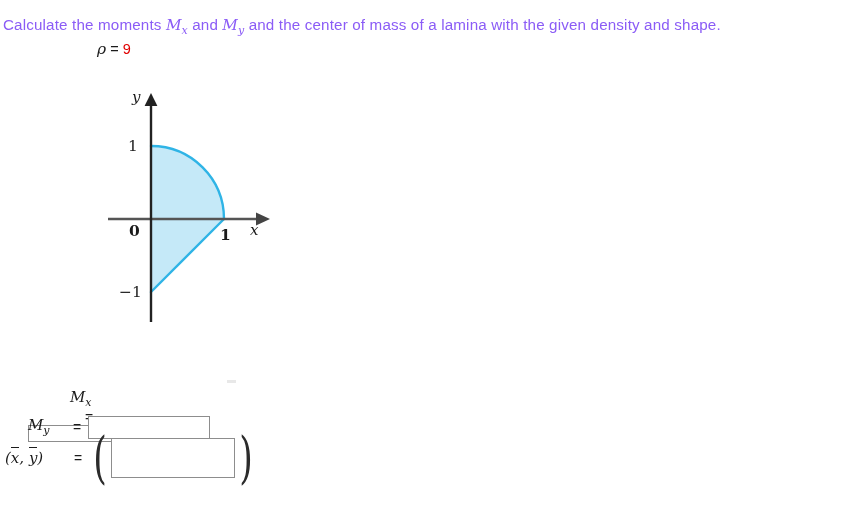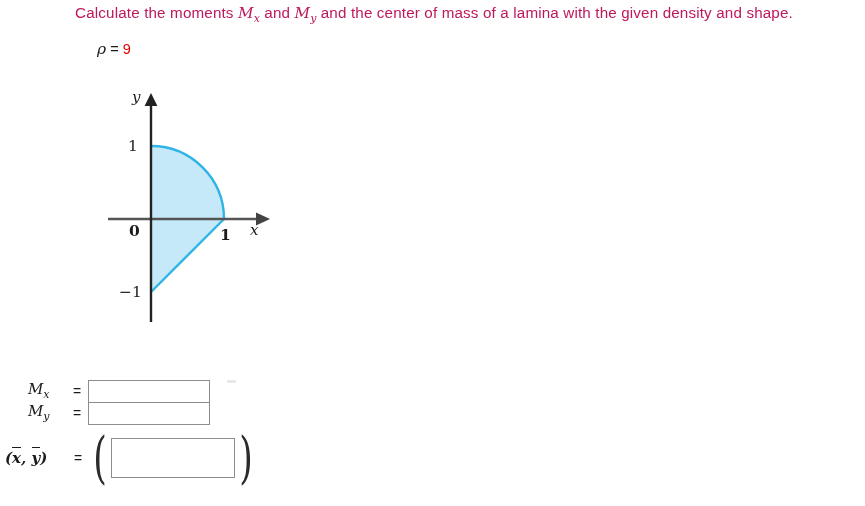--- a/index.html
+++ b/index.html
@@ -13,28 +13,27 @@
     position: relative;
     font-family: "Liberation Sans", sans-serif;
     color: #1b1b1b;
     overflow: hidden;
   }
 
   
   #prompt {
     position: absolute;
     left: 3px;
-    top: 3px;
+    top: 15px;
     width: 862px;
     font-size: 15.2px;
     line-height: 20px;
-    color: #be185d;
+    color: #8b5cf6;
     white-space: nowrap;
     letter-spacing: 0.01em;
-    text-align: center;
   }
   #prompt .mvar {
     font-family: "DejaVu Serif", serif;
     font-style: italic;
     font-size: 15.2px;
   }
   #prompt .sub {
     font-family: "DejaVu Serif", serif;
     font-style: italic;
     font-size: 11px;
@@ -108,32 +107,32 @@
     border: 1px solid #8d8d8d;
     background: #ffffff;
     box-sizing: border-box;
     font-family: "Liberation Sans", sans-serif;
     font-size: 13px;
     color: #1b1b1b;
     padding: 0 4px;
     outline: none;
   }
 
-  #row-mx { left: 28px; top: 10px; }
+  #row-mx { left: 28px; top: 20px; flex-direction: column; }
   #row-mx .lbl { width: 38px; }
   #row-mx .eq  { width: 22px; text-align: center; }
   #row-mx .abox { width: 122px; height: 23px; }
 
-  #row-my { left: 28px; top: 32px; }
+  #row-my { left: 28px; top: 46px; }
   #row-my .lbl { width: 38px; }
   #row-my .eq  { width: 22px; text-align: center; }
   #row-my .abox { width: 122px; height: 23px; }
 
   #row-xy { left: 5px; top: 62px; height: 56px; }
-  #row-xy .lbl { width: 62px; font-weight: bold; }
+  #row-xy .lbl { width: 62px; }
   #row-xy .eq  { width: 22px; text-align: center; }
   #row-xy .paren {
     font-family: "DejaVu Serif", serif;
     font-size: 56px;
     line-height: 0.72;
     color: #2b2b2b;
     font-weight: 300;
     display: inline-block;
     transform: scaleX(0.62);
   }

